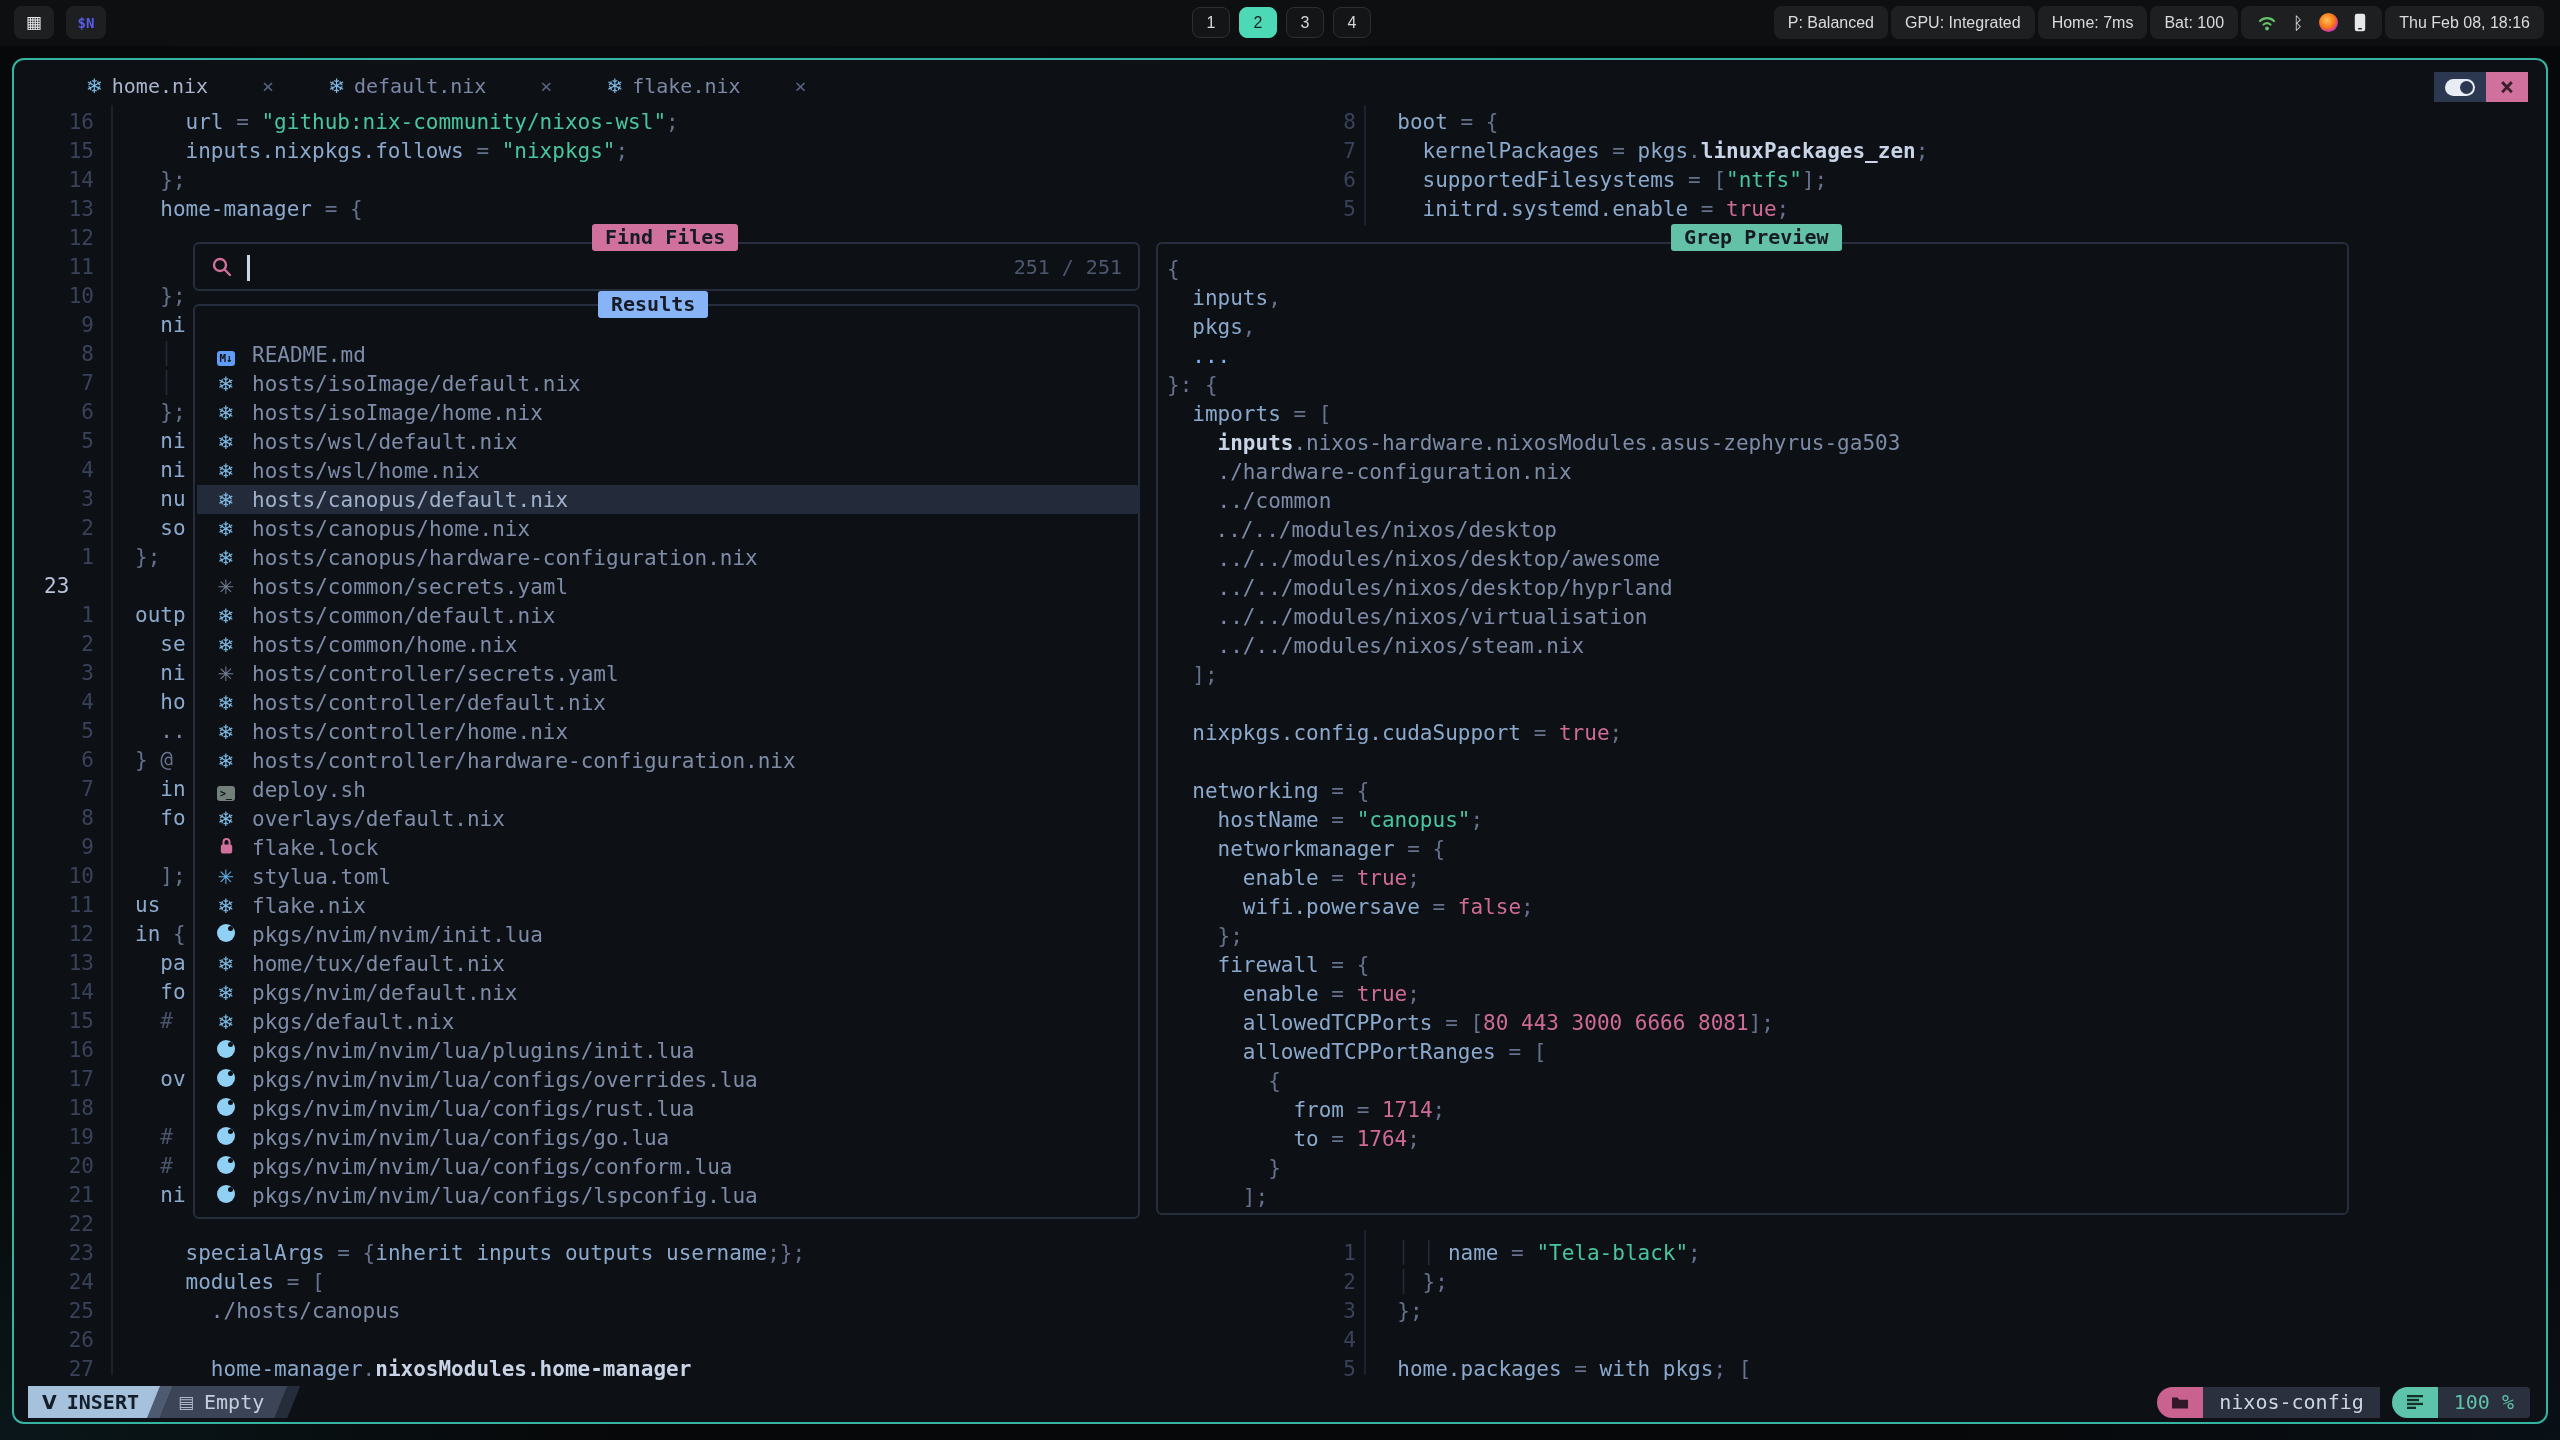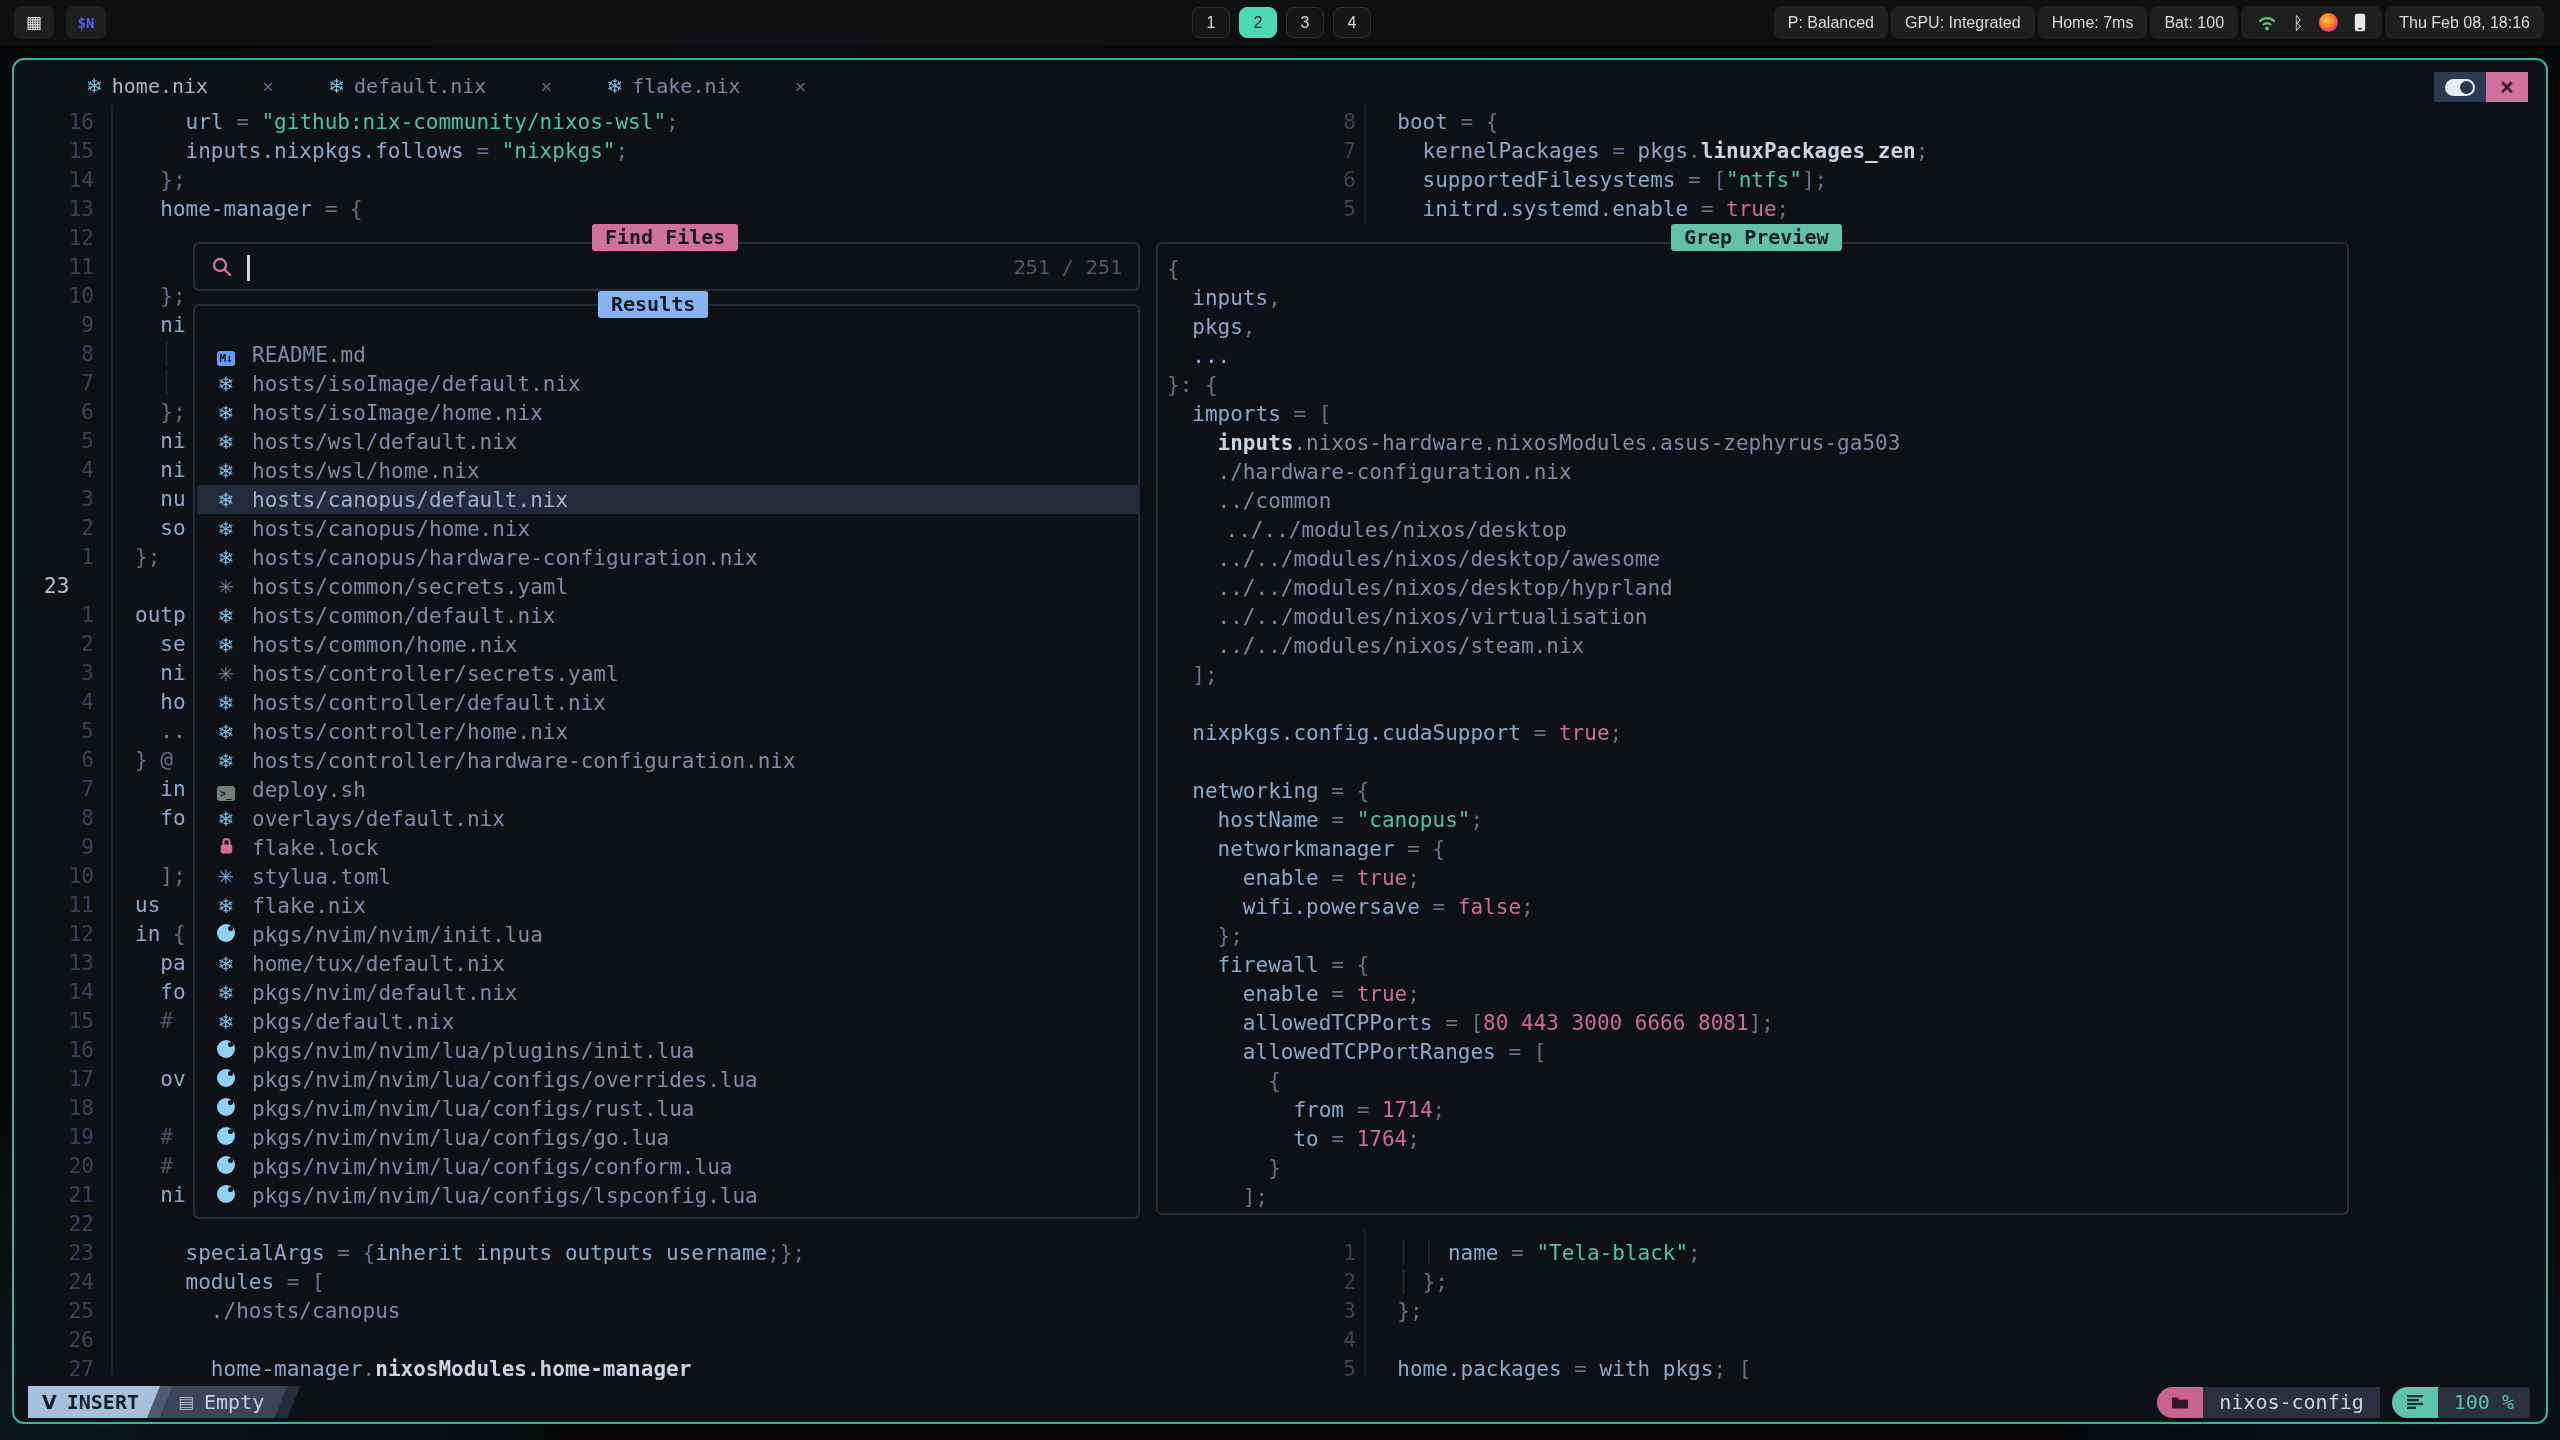--- a/index.html
+++ b/index.html
@@ -371,21 +371,21 @@
   <div class="popbox" id="preview-box" style="left:1142px; top:182px; width:1193px; height:973px;">
       <div class="eline" style="top: 11px;"><span class="codespan" style="left: 9px;"><span class="s-p">{</span></span></div>
       <div class="eline" style="top: 40px;"><span class="codespan" style="left: 9px;"><span class="s-id">  inputs</span><span class="s-p">,</span></span></div>
       <div class="eline" style="top: 69px;"><span class="codespan" style="left: 9px;"><span class="s-id">  pkgs</span><span class="s-p">,</span></span></div>
       <div class="eline" style="top: 98px;"><span class="codespan" style="left: 9px;"><span class="s-blue">  ...</span></span></div>
       <div class="eline" style="top: 127px;"><span class="codespan" style="left: 9px;"><span class="s-p">}: {</span></span></div>
       <div class="eline" style="top: 156px;"><span class="codespan" style="left: 9px;"><span class="s-id">  imports</span><span class="s-op"> = </span><span class="s-p">[</span></span></div>
       <div class="eline" style="top: 185px;"><span class="codespan" style="left: 9px;"><span class="s-t">    </span><span class="s-b">inputs</span><span class="s-t">.nixos-hardware.nixosModules.asus-zephyrus-ga503</span></span></div>
       <div class="eline" style="top: 214px;"><span class="codespan" style="left: 9px;"><span class="s-t">    ./hardware-configuration.nix</span></span></div>
       <div class="eline" style="top: 243px;"><span class="codespan" style="left: 9px;"><span class="s-t">    ../common</span></span></div>
-      <div class="eline" style="top: 272px;"><span class="codespan" style="left: 17px;"><span class="s-t">    ../../modules/nixos/desktop</span></span></div>
+      <div class="eline" style="top: 272px;"><span class="codespan" style="left: 7px;"><span class="s-t">    ../../modules/nixos/desktop</span></span></div>
       <div class="eline" style="top: 301px;"><span class="codespan" style="left: 9px;"><span class="s-t">    ../../modules/nixos/desktop/awesome</span></span></div>
       <div class="eline" style="top: 330px;"><span class="codespan" style="left: 9px;"><span class="s-t">    ../../modules/nixos/desktop/hyprland</span></span></div>
       <div class="eline" style="top: 359px;"><span class="codespan" style="left: 9px;"><span class="s-t">    ../../modules/nixos/virtualisation</span></span></div>
       <div class="eline" style="top: 388px;"><span class="codespan" style="left: 9px;"><span class="s-t">    ../../modules/nixos/steam.nix</span></span></div>
       <div class="eline" style="top: 417px;"><span class="codespan" style="left: 9px;"><span class="s-p">  ];</span></span></div>
       <div class="eline" style="top: 446px;"><span class="codespan" style="left: 9px;"></span></div>
       <div class="eline" style="top: 475px;"><span class="codespan" style="left: 9px;"><span class="s-id">  nixpkgs.config.cudaSupport</span><span class="s-op"> = </span><span class="s-num">true</span><span class="s-p">;</span></span></div>
       <div class="eline" style="top: 504px;"><span class="codespan" style="left: 9px;"></span></div>
       <div class="eline" style="top: 533px; padding-left: 16px;"><span class="codespan" style="left: 9px;"><span class="s-id">  networking</span><span class="s-op"> = </span><span class="s-p">{</span></span></div>
       <div class="eline" style="top: 562px;"><span class="codespan" style="left: 9px;"><span class="s-id">    hostName</span><span class="s-op"> = </span><span class="s-str">"canopus"</span><span class="s-p">;</span></span></div>

